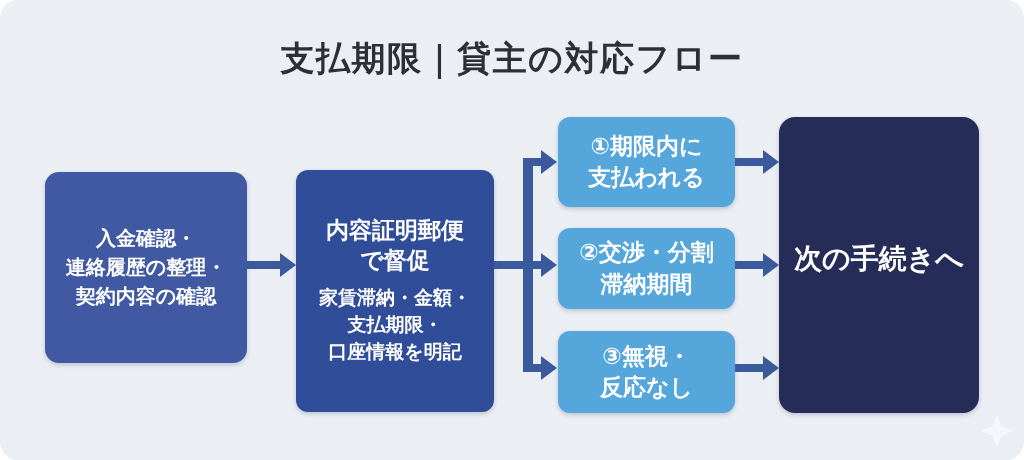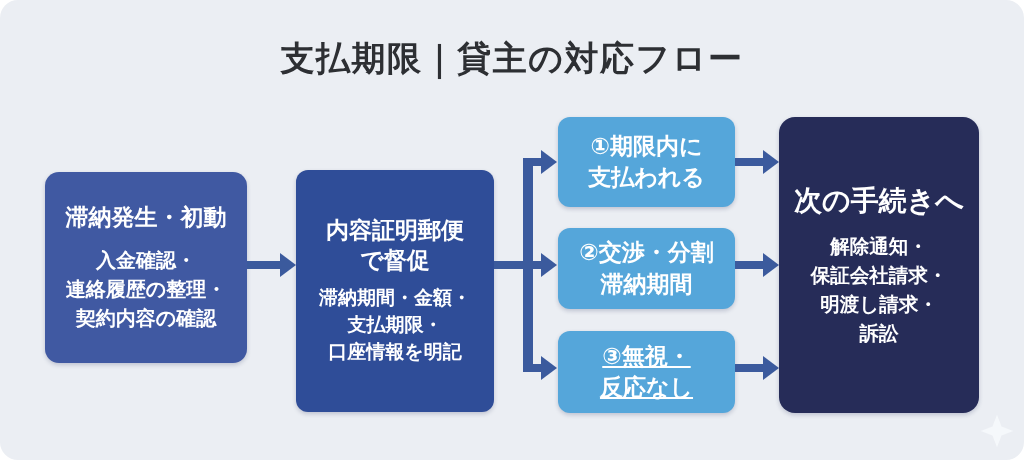--- a/index.html
+++ b/index.html
@@ -40,21 +40,21 @@
   .step1{left:45px;top:172px;width:202px;height:191px;background:var(--step1-box);border-radius:14px;}
   .step1 .box-heading{font-size:23px;margin-bottom:13px;}
   .step1 .box-body{font-size:20px;line-height:1.45;}
   .step2{left:296px;top:170px;width:198px;height:242px;background:var(--step2-box);border-radius:12px;}
   .step2 .box-heading{font-size:23px;line-height:1.3;margin-bottom:10px;}
   .step2 .box-body{font-size:19px;line-height:1.42;}
   .outcome{width:177px;background:var(--outcome-box);border-radius:12px;}
   .outcome .box-heading{font-size:23px;line-height:1.35;}
   .outcome-1{left:558px;top:117px;height:90px;}
   .outcome-2{left:558px;top:228px;height:81px;}
-  .outcome-3{left:558px;top:331px;height:82px;text-decoration:underline;}
+  .outcome-3{left:558px;top:331px;height:82px;}
   .final{left:779px;top:117px;width:200px;height:296px;background:var(--final-box);border-radius:16px;}
   .final .box-heading{font-size:28px;margin-bottom:12px;}
   .final .box-body{font-size:19.5px;line-height:1.5;}
   
   .h-arrow{position:absolute;height:8px;background:var(--arrow);}
   .h-arrow::after{
     content:"";position:absolute;left:100%;top:50%;transform:translateY(-50%);
     width:0;height:0;
     border-top:12px solid transparent;border-bottom:12px solid transparent;
     border-left:16px solid var(--arrow);
@@ -72,32 +72,31 @@
   .sparkle svg{display:block;width:100%;height:100%;}
 </style>
 </head>
 <body>
 
 <div class="canvas">
 
   <h1 class="title">支払期限｜貸主の対応フロー</h1>
 
   <div class="box step1">
-    <div class="box-heading">滞納発生・初動</div>
     <div class="box-body">入金確認・
 連絡履歴の整理・
 契約内容の確認</div>
   </div>
 
   <div class="h-arrow a-step1"></div>
 
   <div class="box step2">
     <div class="box-heading">内容証明郵便
 で督促</div>
-    <div class="box-body">滞納期間・金額・
+    <div class="box-body">家賃滞納・金額・
 支払期限・
 口座情報を明記</div>
   </div>
 
   <div class="h-arrow a-mid"></div>
   <div class="connector trunk"></div>
   <div class="h-arrow a-branch-top"></div>
   <div class="h-arrow a-branch-bottom"></div>
 
   <div class="box outcome outcome-1">
@@ -112,24 +111,20 @@
     <div class="box-heading">③無視・
 反応なし</div>
   </div>
 
   <div class="h-arrow a-final-1"></div>
   <div class="h-arrow a-final-2"></div>
   <div class="h-arrow a-final-3"></div>
 
   <div class="box final">
     <div class="box-heading">次の手続きへ</div>
-    <div class="box-body">解除通知・
-保証会社請求・
-明渡し請求・
-訴訟</div>
   </div>
 
   <span class="sparkle">
     <svg viewBox="0 0 40 40" xmlns="http://www.w3.org/2000/svg">
       <path d="M20 2 L25 15 L38 20 L25 25 L20 38 L15 25 L2 20 L15 15 Z" fill="#f8fbfd"></path>
     </svg>
   </span>
 
 </div>
 

